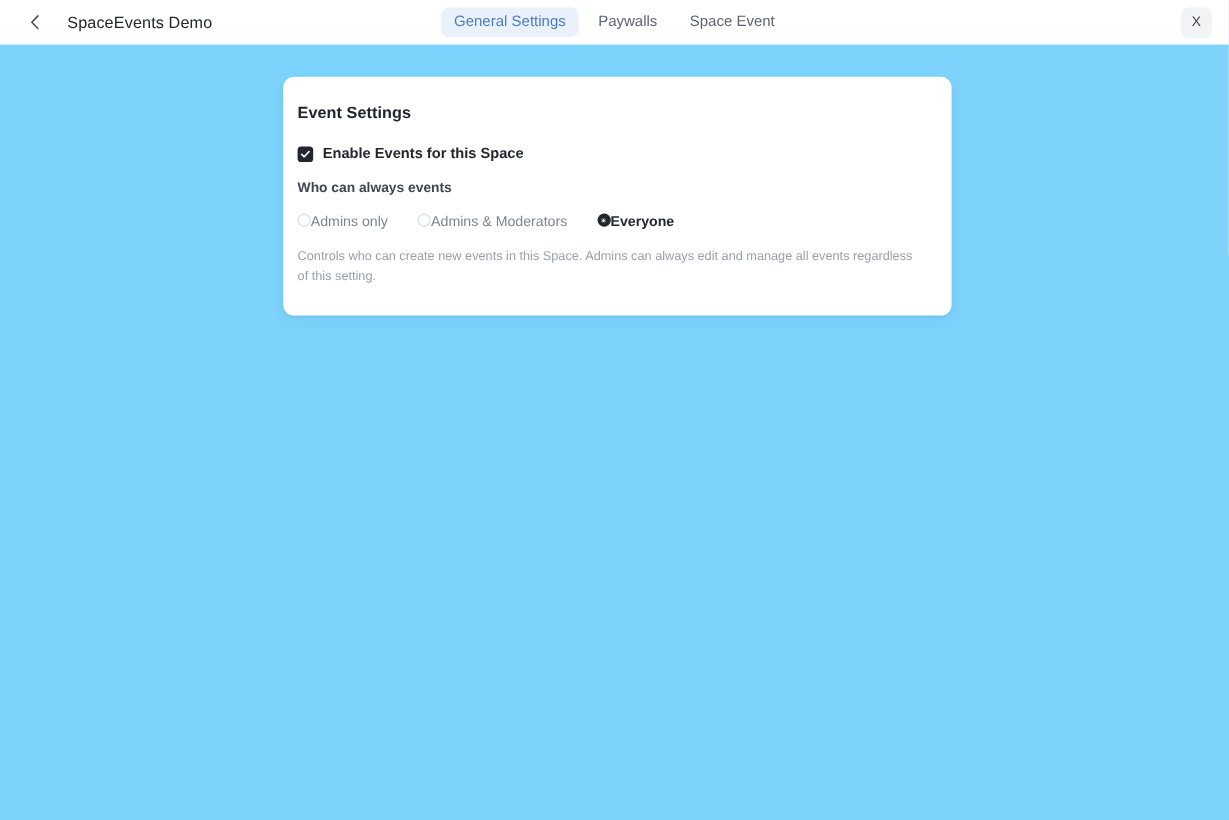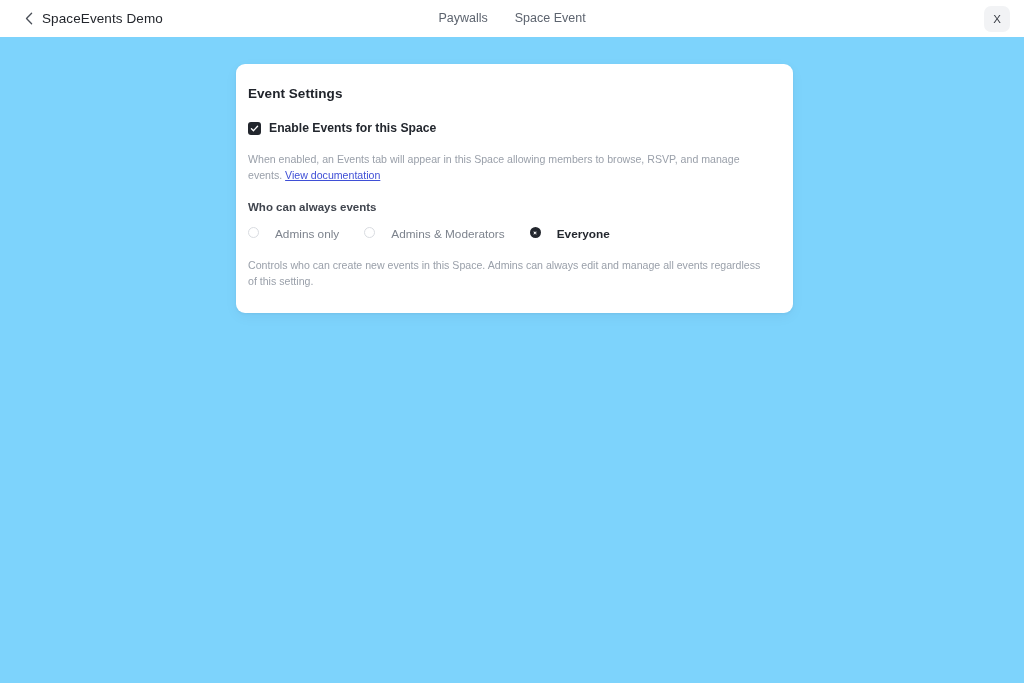--- a/index.html
+++ b/index.html
@@ -23,21 +23,21 @@
     width: 1024px;
     height: 37px;
     background: #ffffff;
     display: flex;
     align-items: center;
   }
 
   .topbar-left {
     display: flex;
     align-items: center;
-    gap: 6px;
+    gap: 20px;
     padding-left: 22px;
     flex: 0 0 auto;
   }
   .back-chevron {
     width: 14px;
     height: 14px;
     display: inline-flex;
     align-items: center;
     justify-content: center;
     color: #4a4f58;
@@ -183,21 +183,22 @@
   }
 
   .radio-row {
     display: flex;
     align-items: center;
     gap: 25px;
     margin-bottom: 15px;
   }
   .radio-opt {
     display: flex;
-    gap: 16px;
+    align-items: center;
+    gap: 0;
     cursor: pointer;
   }
   .radio {
     width: 11px;
     height: 11px;
     border-radius: 50%;
     border: 1.2px solid #d9dce1;
     background: #ffffff;
     flex: 0 0 auto;
     box-sizing: border-box;
@@ -239,20 +240,21 @@
   <div class="topbar-left">
     <span class="back-chevron">
       <svg width="8" height="13" viewBox="0 0 8 13" fill="none" aria-hidden="true">
         <path d="M6.6 1.2 L1.5 6.5 L6.6 11.8" stroke="#4a4f58" stroke-width="1.3" stroke-linecap="round" stroke-linejoin="round"></path>
       </svg>
     </span>
     <span class="space-title">SpaceEvents Demo</span>
   </div>
 
   <div class="topbar-tabs">
+    <div class="tab active">General Settings</div>
     <div class="tab">Paywalls</div>
     <div class="tab">Space Event</div>
   </div>
 
   <div class="topbar-right">
     <button class="close-btn">X</button>
   </div>
 
 </div>
 
@@ -266,23 +268,20 @@
 
       <label class="check-row">
         <span class="checkbox">
           <svg width="9" height="9" viewBox="0 0 10 10" fill="none" aria-hidden="true">
             <path d="M1.6 5.2 L3.9 7.4 L8.4 2.5" stroke="#ffffff" stroke-width="1.5" stroke-linecap="round" stroke-linejoin="round"></path>
           </svg>
         </span>
         <span class="check-label">Enable Events for this Space</span>
       </label>
 
-      <p class="helper">
-        <span>When enabled, an Events tab will appear in this Space allowing members to browse, RSVP, and manage events. </span><a href="#">View documentation</a>
-      </p>
 
       <div class="group-label">Who can always events</div>
 
       <div class="radio-row">
 
         <label class="radio-opt">
           <span class="radio"></span>
           <span class="radio-label">Admins only</span>
         </label>
 

